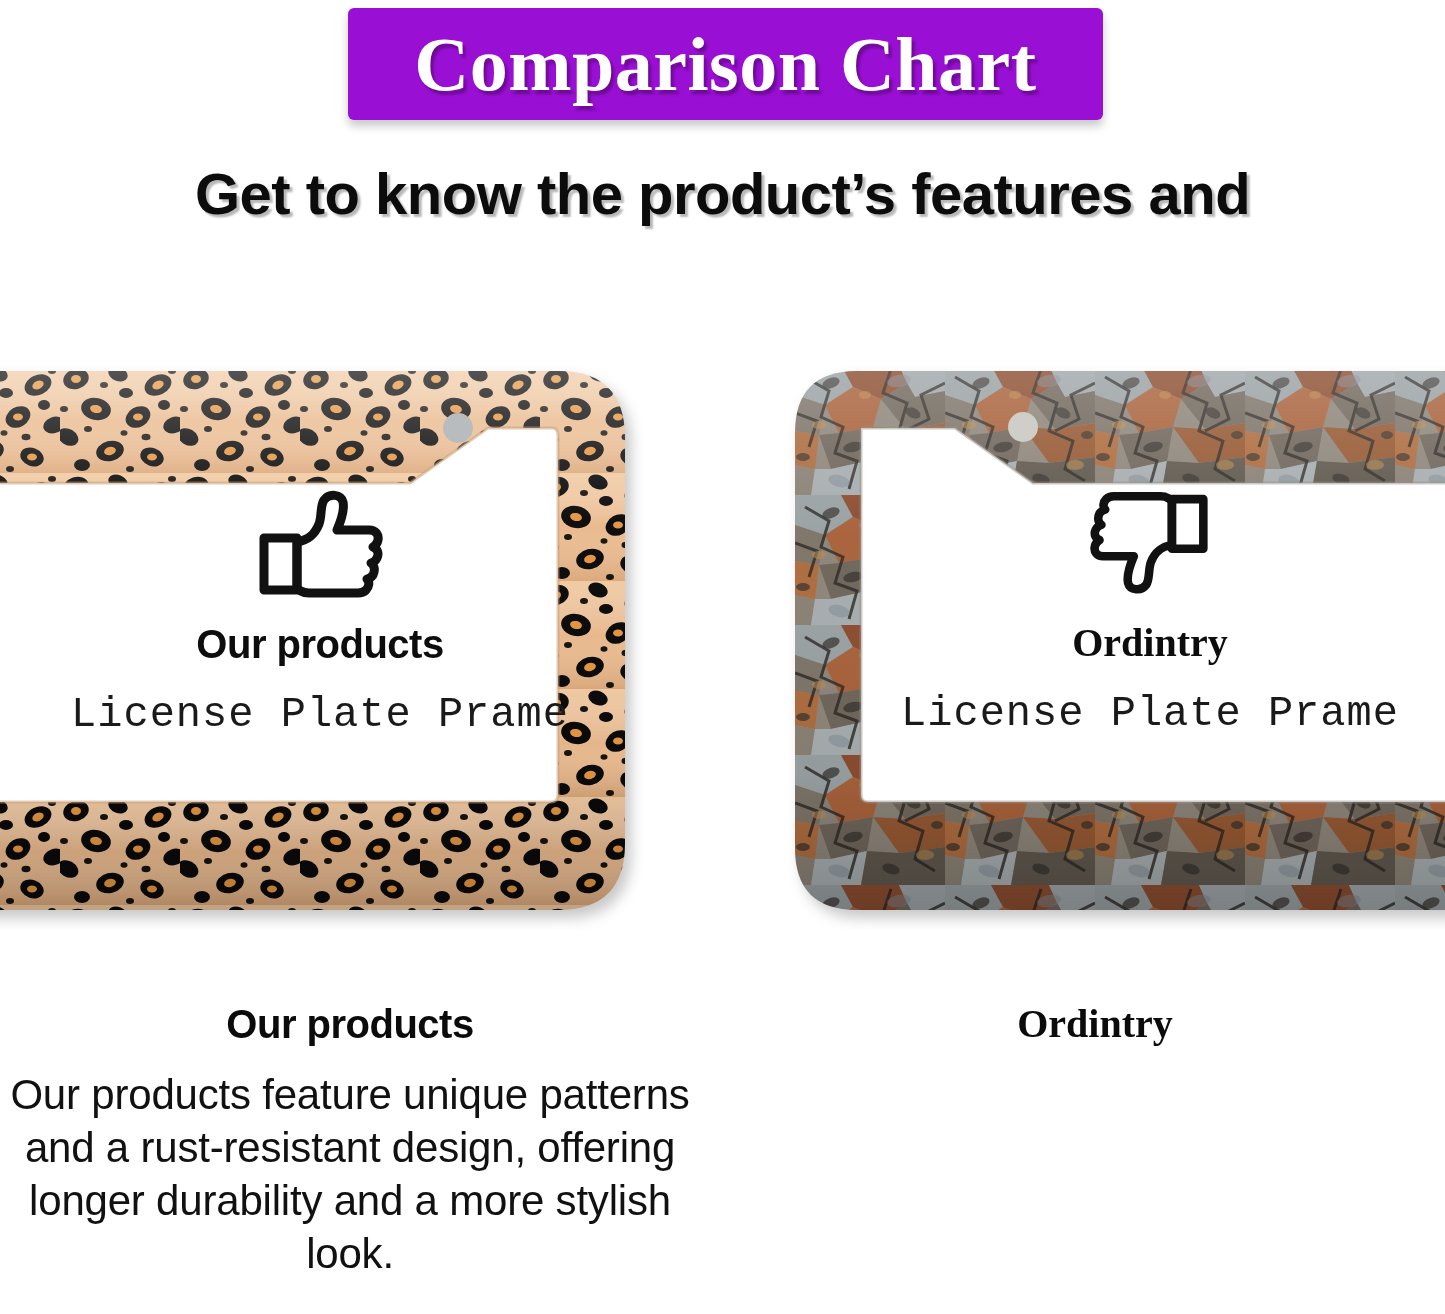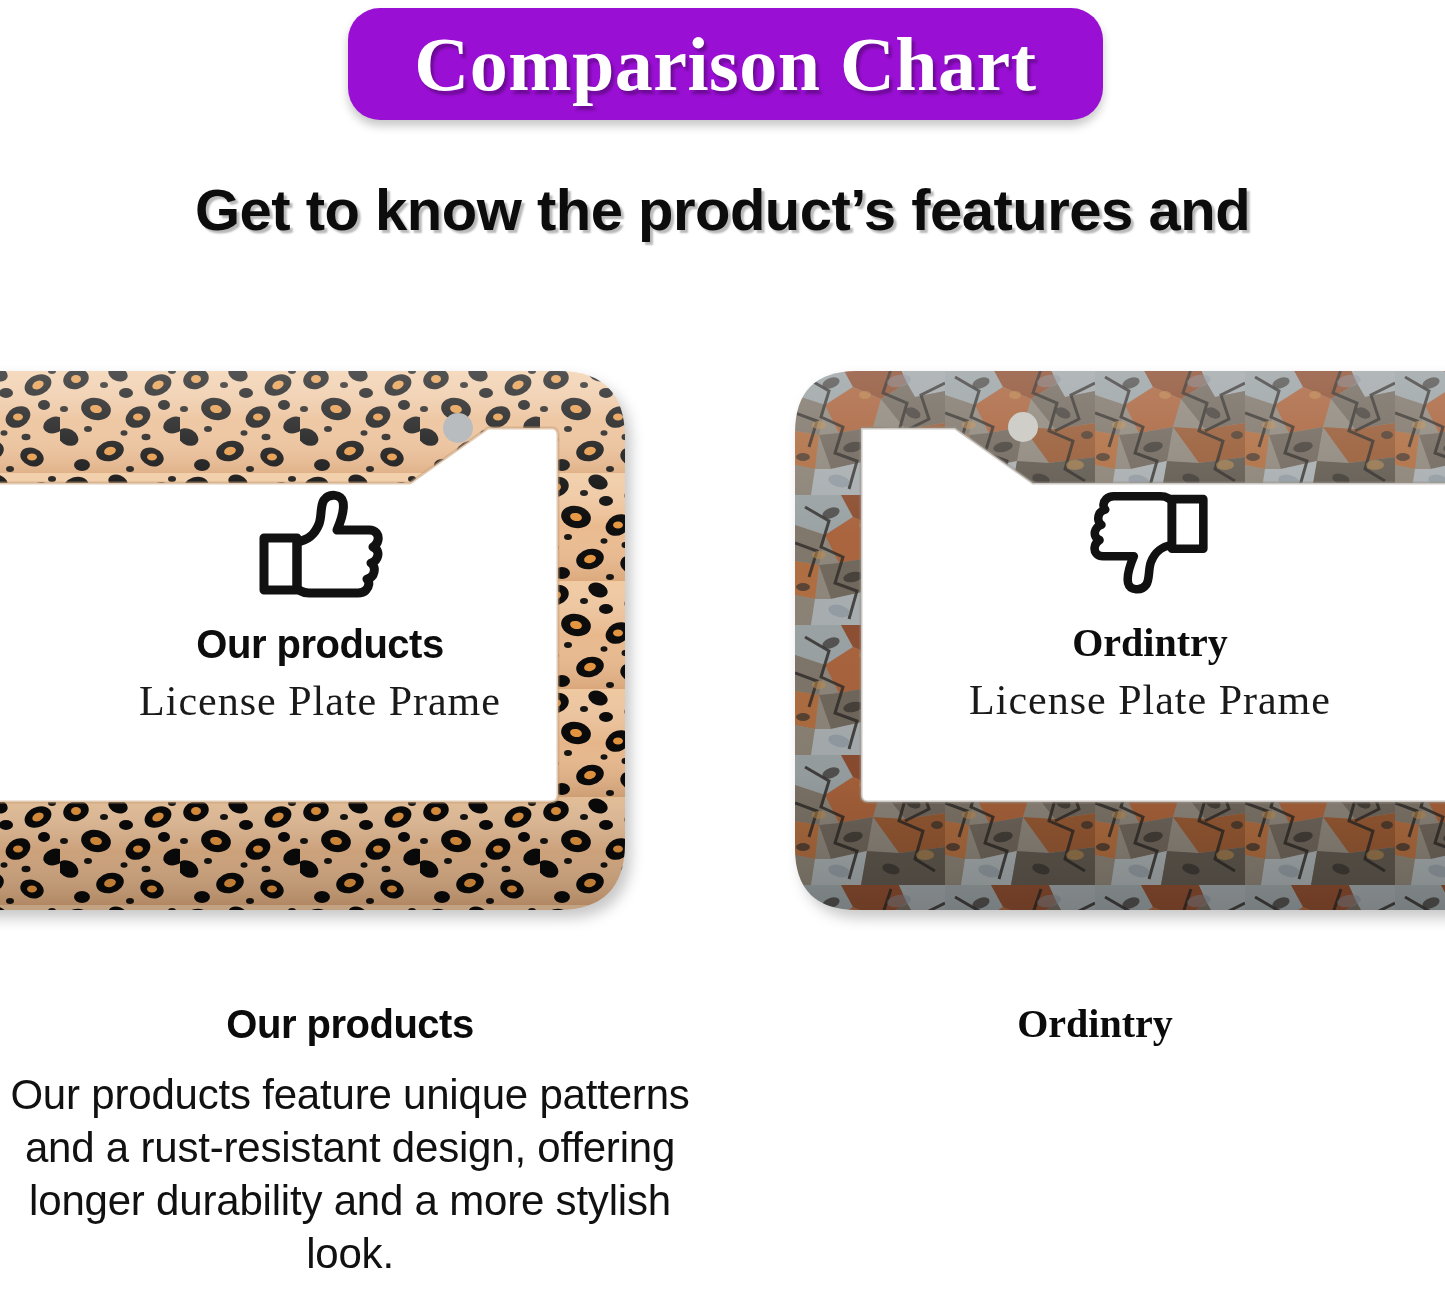--- a/index.html
+++ b/index.html
@@ -10,38 +10,38 @@
     position:relative;
     overflow:hidden;
   }
 
   
   #title-banner{
     position:absolute;
     left:348px; top:8px;
     width:755px; height:112px;
     background:#9a0fd4;
-    border-radius:32px;
+    border-radius:6px;
     display:flex; align-items:center; justify-content:center;
     box-shadow:0 6px 10px rgba(0,0,0,0.22);
   }
   #title-banner .t{
     font-family:"Liberation Serif", serif;
     font-weight:bold;
     font-size:76px;
     color:#ffffff;
     letter-spacing:0.5px;
     text-shadow:3px 4px 3px rgba(0,0,0,0.30);
     white-space:nowrap;
   }
 
   
   #subtitle{
     position:absolute;
-    left:0; top:176px; width:1445px;
+    left:0; top:160px; width:1445px;
     text-align:center;
     font-family:"Liberation Sans Narrow","Liberation Sans",sans-serif;
     font-weight:bold;
     font-size:58px;
     line-height:68px;
     color:#0c0c0c;
     letter-spacing:-0.5px;
     text-shadow:3px 3px 2px rgba(0,0,0,0.28);
   }
   #subtitle .l2{ display:block; }
@@ -78,22 +78,22 @@
     font-family:"Liberation Sans", sans-serif;
     font-weight:bold;
     letter-spacing:-0.5px;
   }
   #plate-text-ordinary .plate-title{
     font-family:"Liberation Serif", serif;
     font-weight:bold;
     letter-spacing:0px;
   }
   .plate-sub{
-    margin-top:12px;
-    font-family:Liberation Serif, serif;
+    margin-top:26px;
+    font-family:Liberation Mono, monospace;
     font-weight:300;
     font-size:42px;
     line-height:46px;
     color:#1a1a1a;
     letter-spacing:1px;
   }
 
   
   .col{
     position:absolute;

